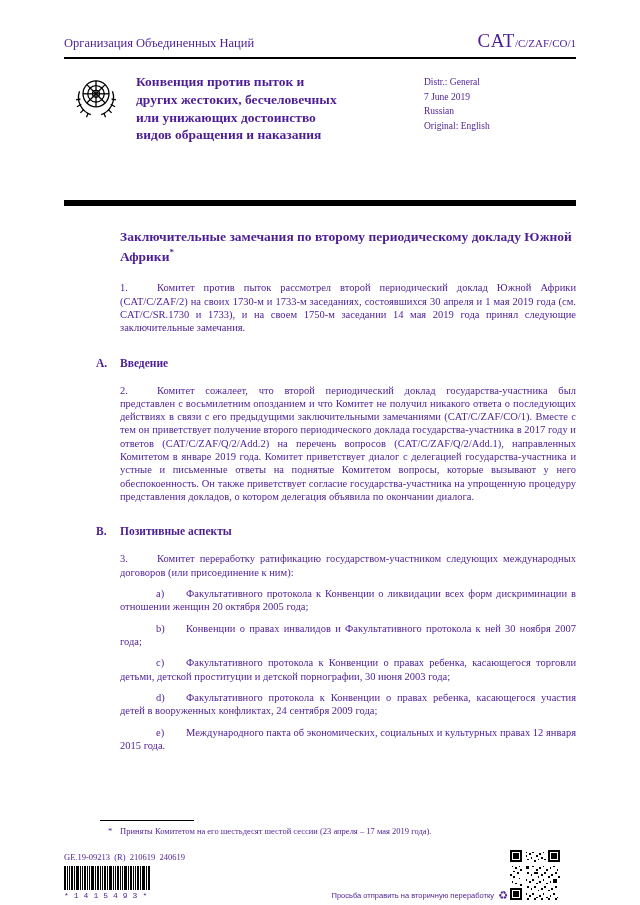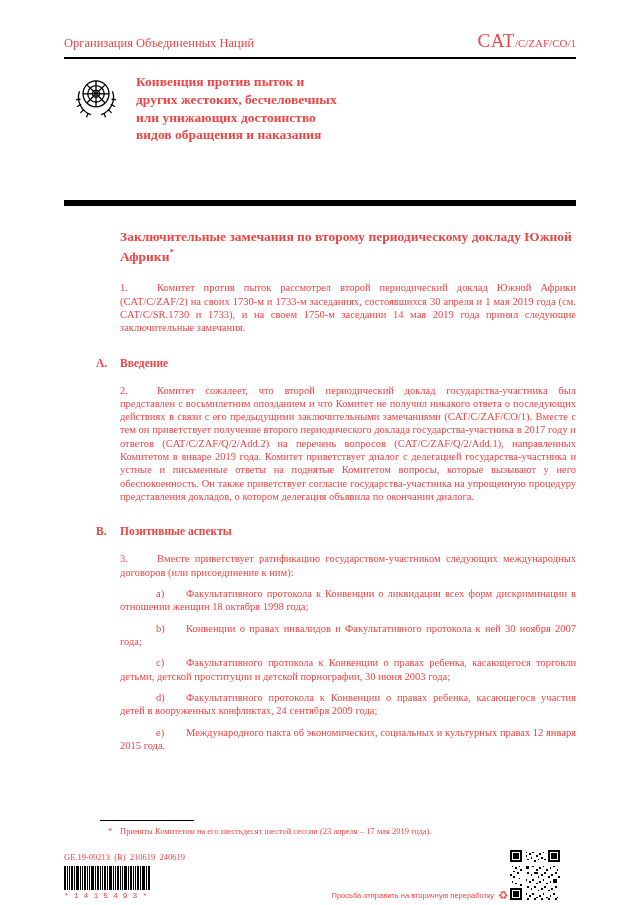--- a/index.html
+++ b/index.html
@@ -3,21 +3,21 @@
 <meta charset="utf-8">
 <style>
   * { margin: 0; padding: 0; box-sizing: border-box; }
   html, body { background: #e8e8e8; }
   .page {
     position: relative;
     width: 640px;
     height: 905px;
     margin: 0 auto;
     background: #ffffff;
-    color: #ef4444;
+    color: #4c1d95;
     font-family: "Liberation Serif", serif;
     overflow: hidden;
   }
   .content { margin: 0 64px; }
 
   
   .header-row {
     padding-top: 30px;
     display: flex;
     justify-content: space-between;
@@ -136,43 +136,49 @@
           <path d="M12 30l-5 1 M13 36l-5 3 M16 42l-4 4 M21 46l-2 5"></path>
           <path d="M48 30l5 1 M47 36l5 3 M44 42l4 4 M39 46l2 5"></path>
         </g>
       </svg>
       <div class="mast-title">
         <div>Конвенция против пыток и</div>
         <div>других жестоких, бесчеловечных</div>
         <div>или унижающих достоинство</div>
         <div>видов обращения и наказания</div>
       </div>
+      <div class="distr-block">
+        <div>Distr.: General</div>
+        <div>7 June 2019</div>
+        <div>Russian</div>
+        <div>Original: English</div>
+      </div>
     </div>
 
     <div class="black-band"></div>
 
     <div class="doc-title"><span>Заключительные замечания по второму периодическому докладу Южной Африки</span><sup>*</sup></div>
 
     <p class="para"><span class="pnum">1.</span><span>Комитет против пыток рассмотрел второй периодический доклад Южной Африки (CAT/C/ZAF/2) на своих 1730-м и 1733-м заседаниях, состоявшихся 30 апреля и 1 мая 2019 года (см. CAT/C/SR.1730 и 1733), и на своем 1750-м заседании 14 мая 2019 года принял следующие заключительные замечания.</span></p>
 
     <div class="section-head">
       <span class="sec-letter">A.</span>
       <span>Введение</span>
     </div>
 
     <p class="para"><span class="pnum">2.</span><span>Комитет сожалеет, что второй периодический доклад государства-участника был представлен с восьмилетним опозданием и что Комитет не получил никакого ответа о последующих действиях в связи с его предыдущими заключительными замечаниями (CAT/C/ZAF/CO/1). Вместе с тем он приветствует получение второго периодического доклада государства-участника в 2017 году и ответов (CAT/C/ZAF/Q/2/Add.2) на перечень вопросов (CAT/C/ZAF/Q/2/Add.1), направленных Комитетом в январе 2019 года. Комитет приветствует диалог с делегацией государства-участника и устные и письменные ответы на поднятые Комитетом вопросы, которые вызывают у него обеспокоенность. Он также приветствует согласие государства-участника на упрощенную процедуру представления докладов, о котором делегация объявила по окончании диалога.</span></p>
 
     <div class="section-head">
       <span class="sec-letter">B.</span>
       <span>Позитивные аспекты</span>
     </div>
 
-    <p class="para"><span class="pnum">3.</span><span>Вместе приветствует ратификацию государством-участником следующих международных договоров (или присоединение к ним):</span></p>
-
-    <p class="item"><span class="inum">a)</span><span>Факультативного протокола к Конвенции о ликвидации всех форм дискриминации в отношении женщин 18 октября 1998 года;</span></p>
+    <p class="para"><span class="pnum">3.</span><span>Комитет переработку ратификацию государством-участником следующих международных договоров (или присоединение к ним):</span></p>
+
+    <p class="item"><span class="inum">a)</span><span>Факультативного протокола к Конвенции о ликвидации всех форм дискриминации в отношении женщин 20 октября 2005 года;</span></p>
     <p class="item"><span class="inum">b)</span><span>Конвенции о правах инвалидов и Факультативного протокола к ней 30 ноября 2007 года;</span></p>
     <p class="item"><span class="inum">c)</span><span>Факультативного протокола к Конвенции о правах ребенка, касающегося торговли детьми, детской проституции и детской порнографии, 30 июня 2003 года;</span></p>
     <p class="item"><span class="inum">d)</span><span>Факультативного протокола к Конвенции о правах ребенка, касающегося участия детей в вооруженных конфликтах, 24 сентября 2009 года;</span></p>
     <p class="item"><span class="inum">e)</span><span>Международного пакта об экономических, социальных и культурных правах 12 января 2015 года.</span></p>
 
   </div>
 
   <div class="footnote">
     <div class="fn-rule"></div>
     <div class="fn-line">

